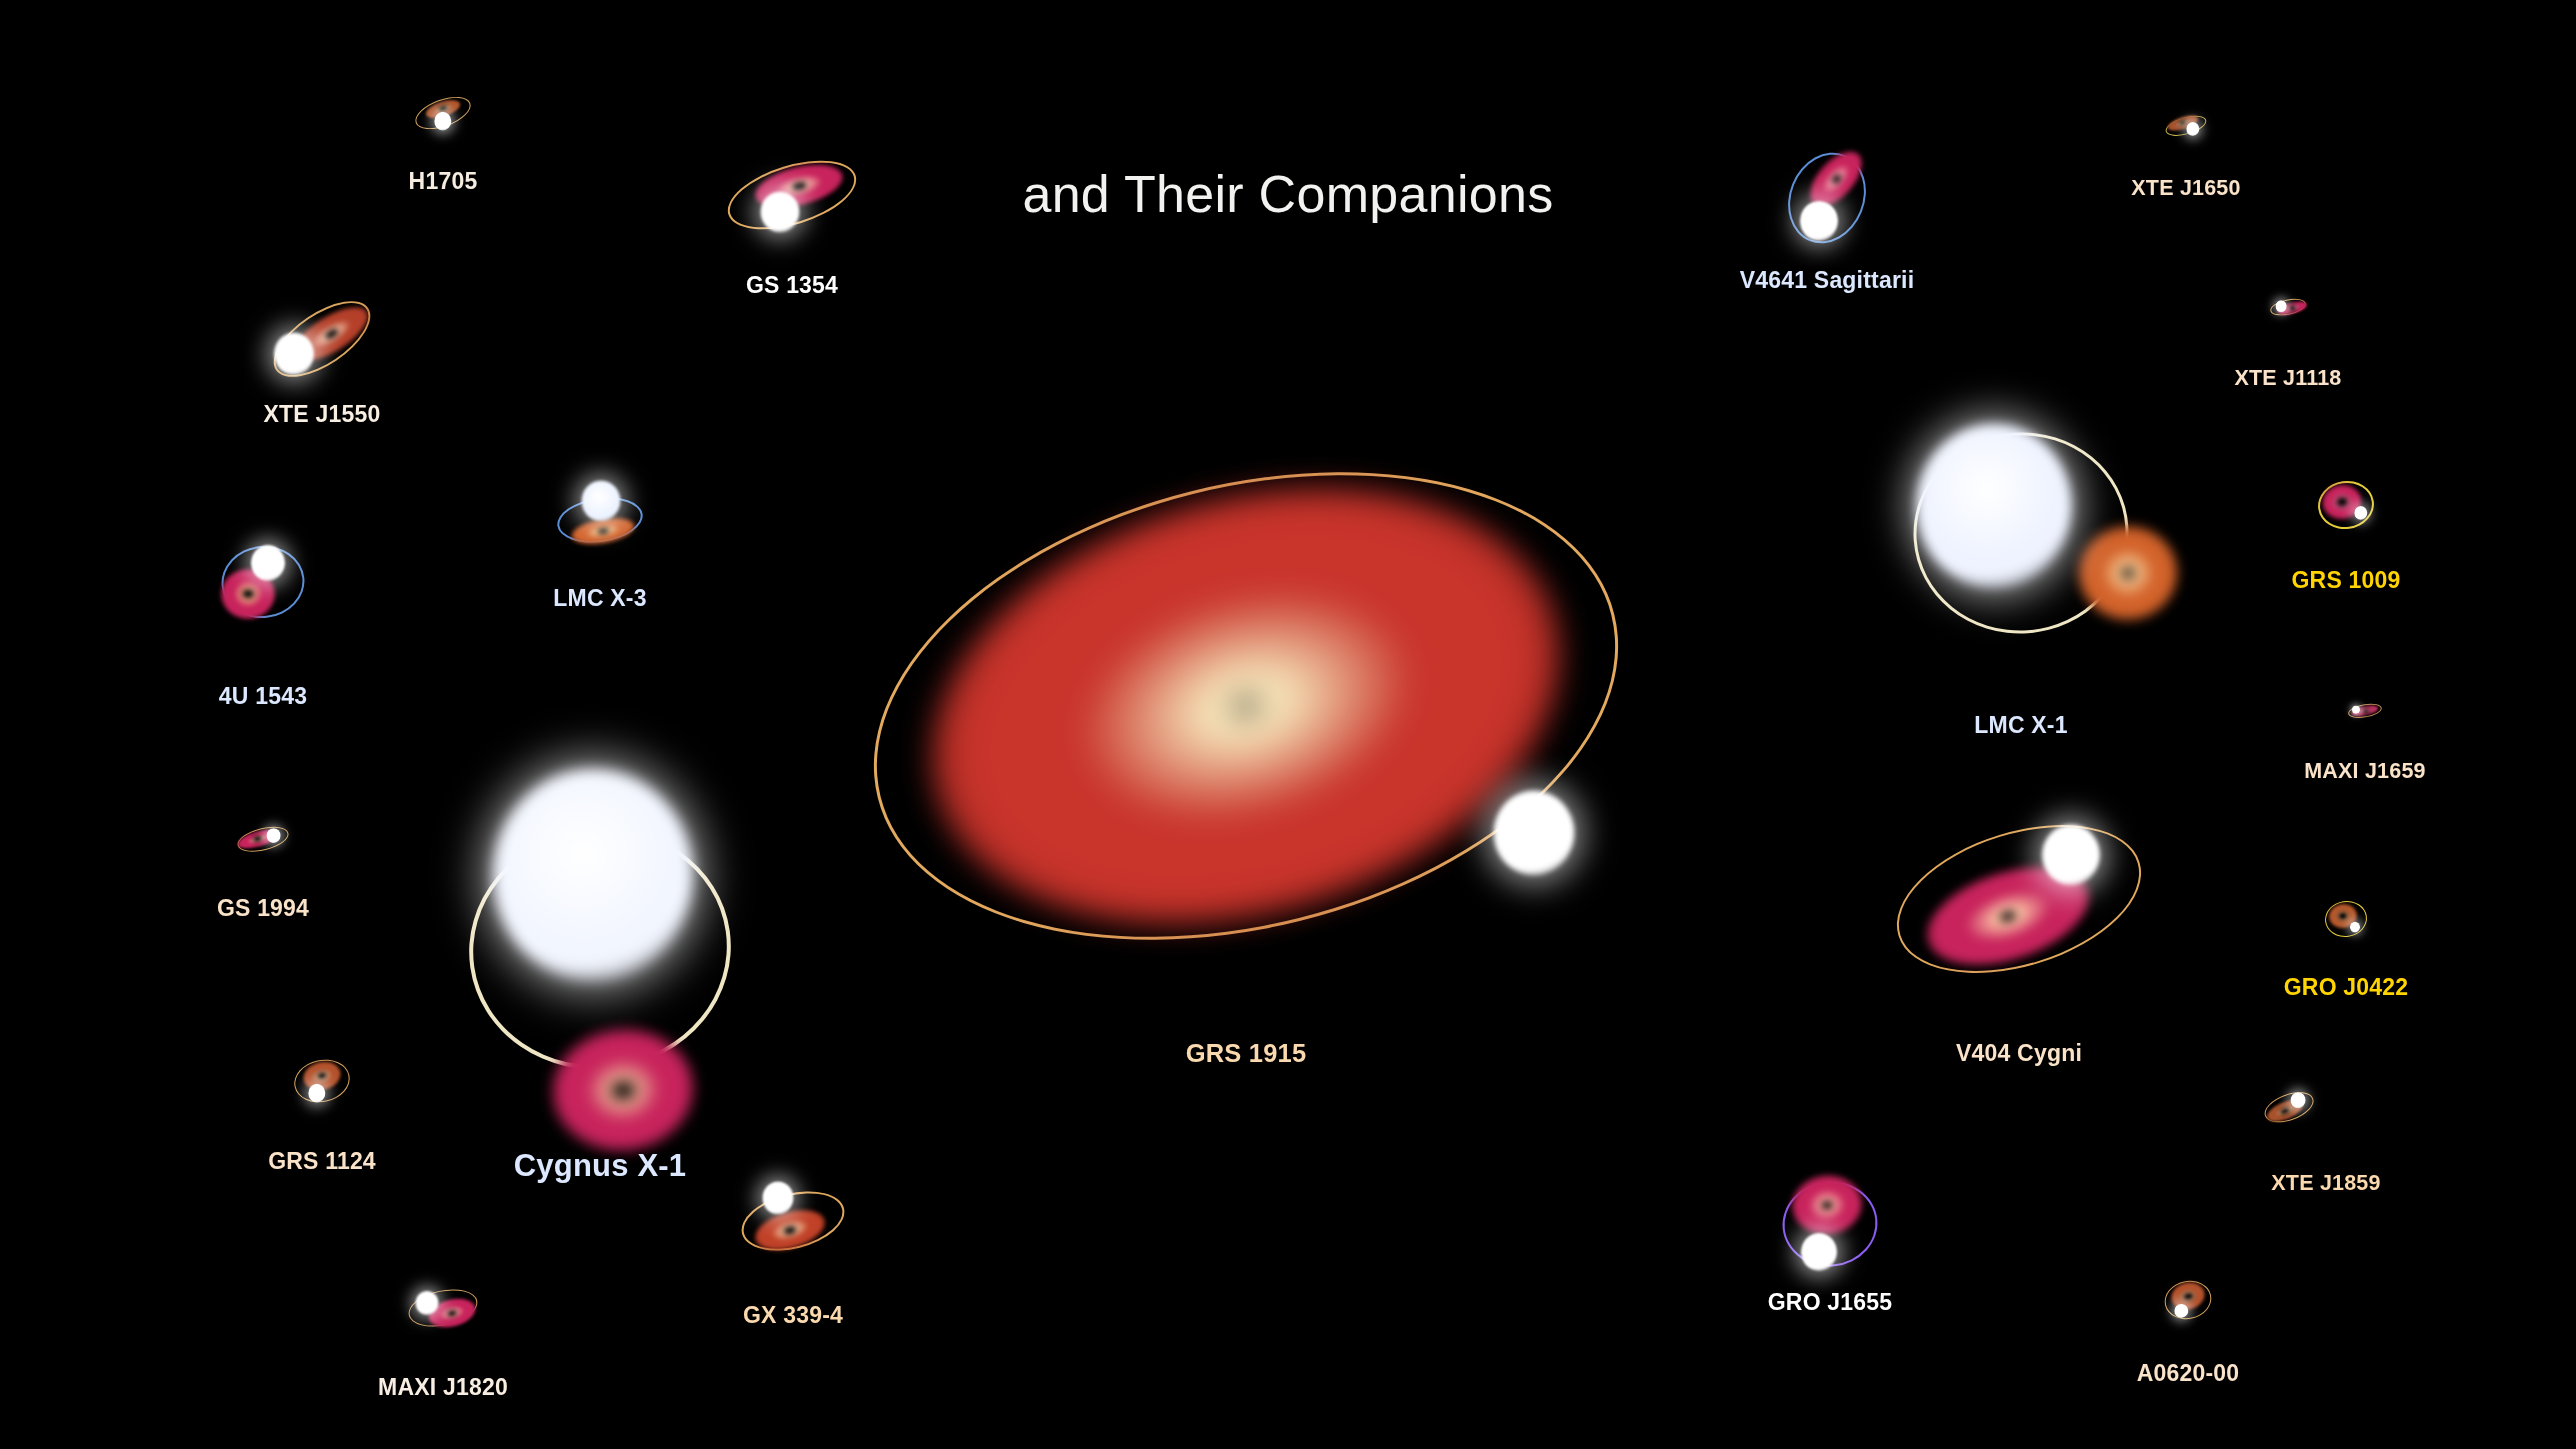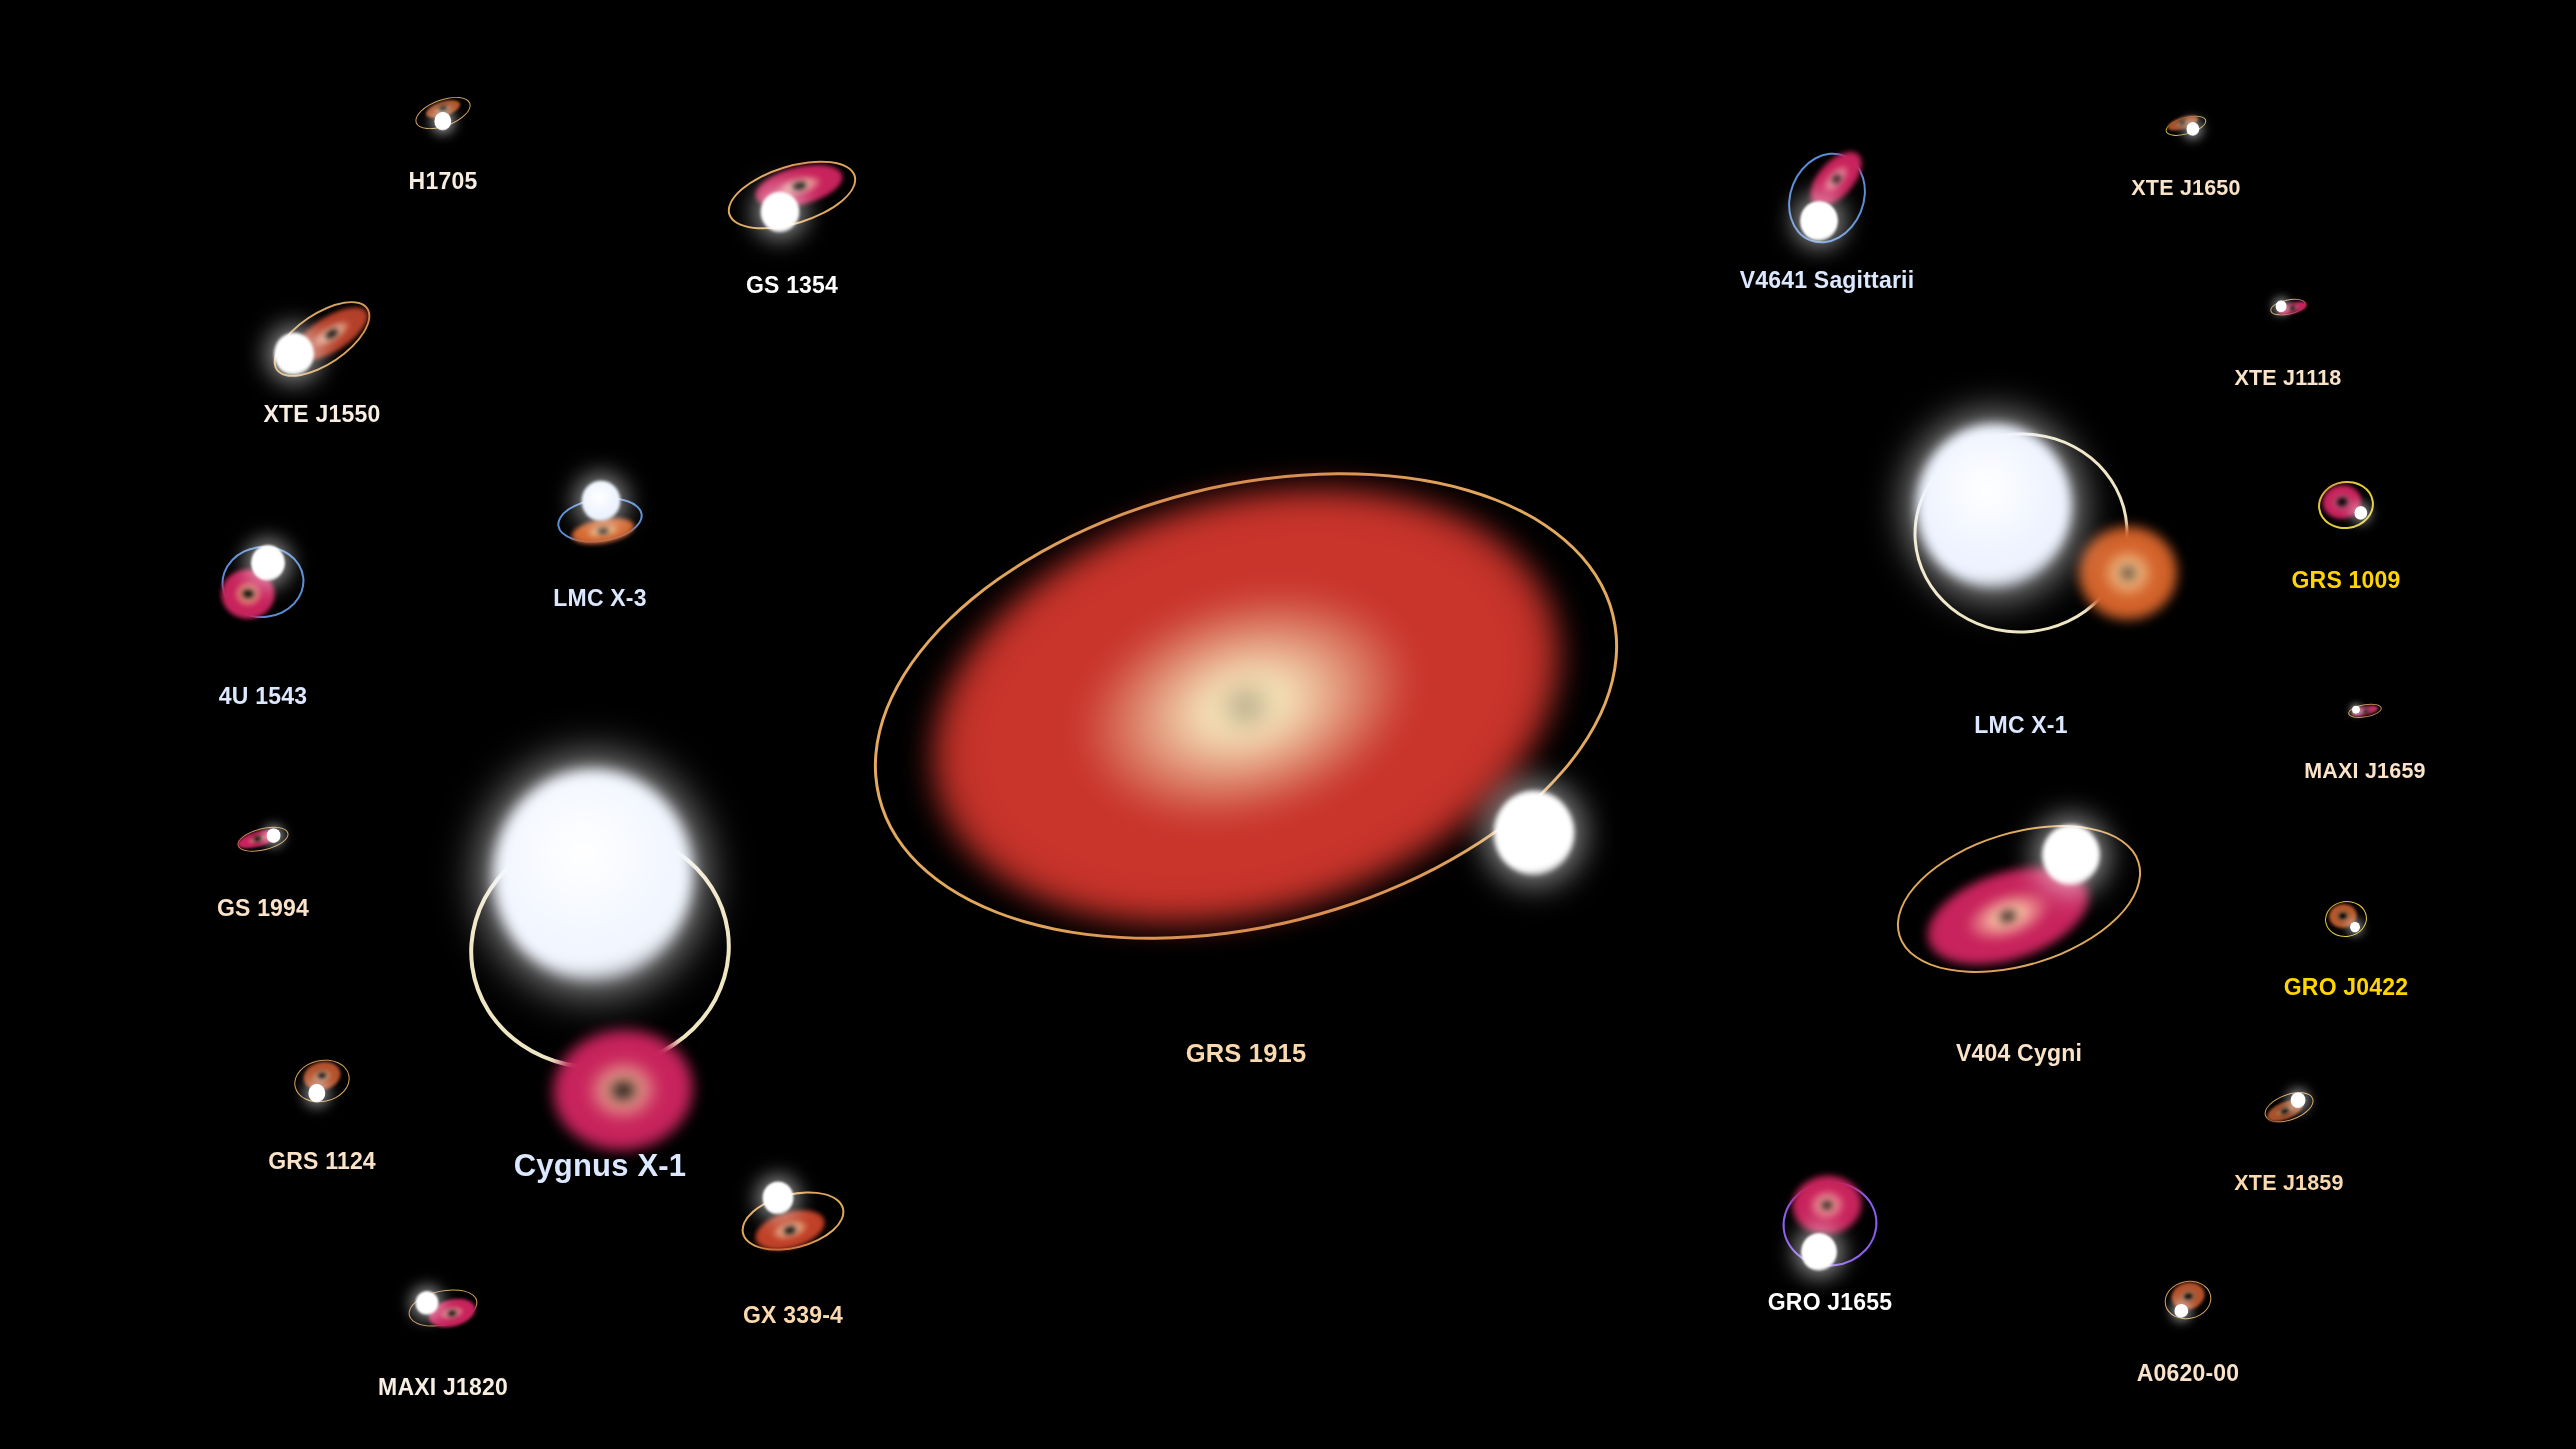--- a/index.html
+++ b/index.html
@@ -78,20 +78,21 @@
     width:32px;height:42px;border-radius:50%;
     background:linear-gradient(100deg,#5f5f5f 0%,#5f5f5f 46%,#a9a9a9 50%,#a9a9a9 100%);
   }
 </style>
 </head>
 <body>
 
 <div id="stage">
 
   <div id="title">
+    <span class="l">and Their Companions</span>
   </div>
 
   <div id="systems-layer">
       <div class="sys" style="left: 443px; top: 113px;">
         <div class="sysbox">
           <div class="orbit" style="width: 58px; height: 27px; --orot: -20deg; border: 1.6px solid rgb(214, 164, 94);"></div>
           <div class="disk" style="width: 36px; height: 14.8px; margin-left: 0px; margin-top: -4px; --rot: -18deg; --holesz: 16%; --dblur: 1.1px; background: radial-gradient(rgb(244, 198, 138) 0%, rgb(244, 198, 138) 9%, rgb(176, 84, 42) 38%, rgb(176, 84, 42) 62%, rgb(74, 29, 16) 86%, rgba(0, 0, 0, 0) 100%);"></div>
           <div class="star" style="width: 17.4px; height: 18.5px; left: calc(50% + 0px); top: calc(50% + 8px); background: radial-gradient(circle at 45% 40%, rgb(255, 255, 255) 0%, rgb(255, 255, 255) 52%, rgb(255, 255, 255) 66%, rgba(255, 255, 255, 0) 100%); box-shadow: rgba(255, 255, 255, 0.55) 0px 0px 12px 3.4px; filter: blur(0.7px);"></div>
           <div class="label" style="top: 55px; color: rgb(246, 236, 224); font-size: 23px;">H1705</div>
         </div>
@@ -238,21 +239,21 @@
           <div class="disk" style="width: 28px; height: 24px; margin-left: -2.7px; margin-top: -2.7px; --rot: -8deg; --holesz: 22%; --dblur: 1.6px; background: radial-gradient(rgb(255, 196, 144) 0%, rgb(255, 196, 144) 9%, rgb(184, 90, 44) 38%, rgb(184, 90, 44) 62%, rgb(62, 20, 8) 86%, rgba(0, 0, 0, 0) 100%);"></div>
           <div class="star" style="width: 10px; height: 10.7px; left: calc(50% + 9.4px); top: calc(50% + 8px); background: radial-gradient(circle at 45% 40%, rgb(255, 255, 255) 0%, rgb(255, 255, 255) 52%, rgb(255, 255, 255) 66%, rgba(255, 255, 255, 0) 100%); box-shadow: rgba(255, 255, 255, 0.55) 0px 0px 9.4px 2.7px; filter: blur(0.7px);"></div>
           <div class="label" style="top: 55px; color: rgb(255, 212, 0); font-size: 23px;">GRO J0422</div>
         </div>
       </div>
       <div class="sys" style="left: 2289px; top: 1107px;">
         <div class="sysbox">
           <div class="orbit" style="width: 51px; height: 25.5px; --orot: -20deg; border: 1.6px solid rgb(214, 164, 94);"></div>
           <div class="disk" style="width: 38px; height: 17.4px; margin-left: -4px; margin-top: 4px; --rot: -22deg; --holesz: 18%; --dblur: 1.3px; background: radial-gradient(rgb(248, 192, 138) 0%, rgb(248, 192, 138) 9%, rgb(168, 82, 44) 38%, rgb(168, 82, 44) 62%, rgb(58, 20, 8) 86%, rgba(0, 0, 0, 0) 100%);"></div>
           <div class="star" style="width: 14.8px; height: 15.6px; left: calc(50% + 9.4px); top: calc(50% - 6.7px); background: radial-gradient(circle at 45% 40%, rgb(255, 255, 255) 0%, rgb(255, 255, 255) 52%, rgb(255, 255, 255) 66%, rgba(255, 255, 255, 0) 100%); box-shadow: rgba(255, 255, 255, 0.55) 0px 0px 12px 3.4px; filter: blur(0.7px);"></div>
-          <div class="label" style="top: 64px; color: rgb(251, 217, 174); font-size: 21.5px;">XTE J1859</div>
+          <div class="label" style="top: 64px; color: rgb(251, 217, 174); font-size: 21.5px; margin-left: 37px;">XTE J1859</div>
         </div>
       </div>
       <div class="sys" style="left: 1830px; top: 1224px;">
         <div class="sysbox">
           <div class="orbit" style="width: 95px; height: 85px; --orot: -6deg; border: 2.1px solid rgb(139, 92, 240);"></div>
           <div class="disk" style="width: 70px; height: 59px; margin-left: -2.7px; margin-top: -19px; --rot: -6deg; --holesz: 10%; --dblur: 3.4px; background: radial-gradient(rgb(255, 184, 168) 0%, rgb(255, 184, 168) 9%, rgb(200, 35, 92) 38%, rgb(200, 35, 92) 62%, rgb(77, 18, 38) 86%, rgba(0, 0, 0, 0) 100%);"></div>
           <div class="star" style="width: 36px; height: 38px; left: calc(50% - 10.7px); top: calc(50% + 28px); background: radial-gradient(circle at 45% 40%, rgb(255, 255, 255) 0%, rgb(255, 255, 255) 52%, rgb(255, 255, 255) 66%, rgba(255, 255, 255, 0) 100%); box-shadow: rgba(255, 255, 255, 0.55) 0px 0px 21.5px 6.7px; filter: blur(1.3px);"></div>
           <div class="label" style="top: 65px; color: rgb(255, 255, 255); font-size: 23px; text-align: center;">GRO J1655</div>
         </div>
       </div>

